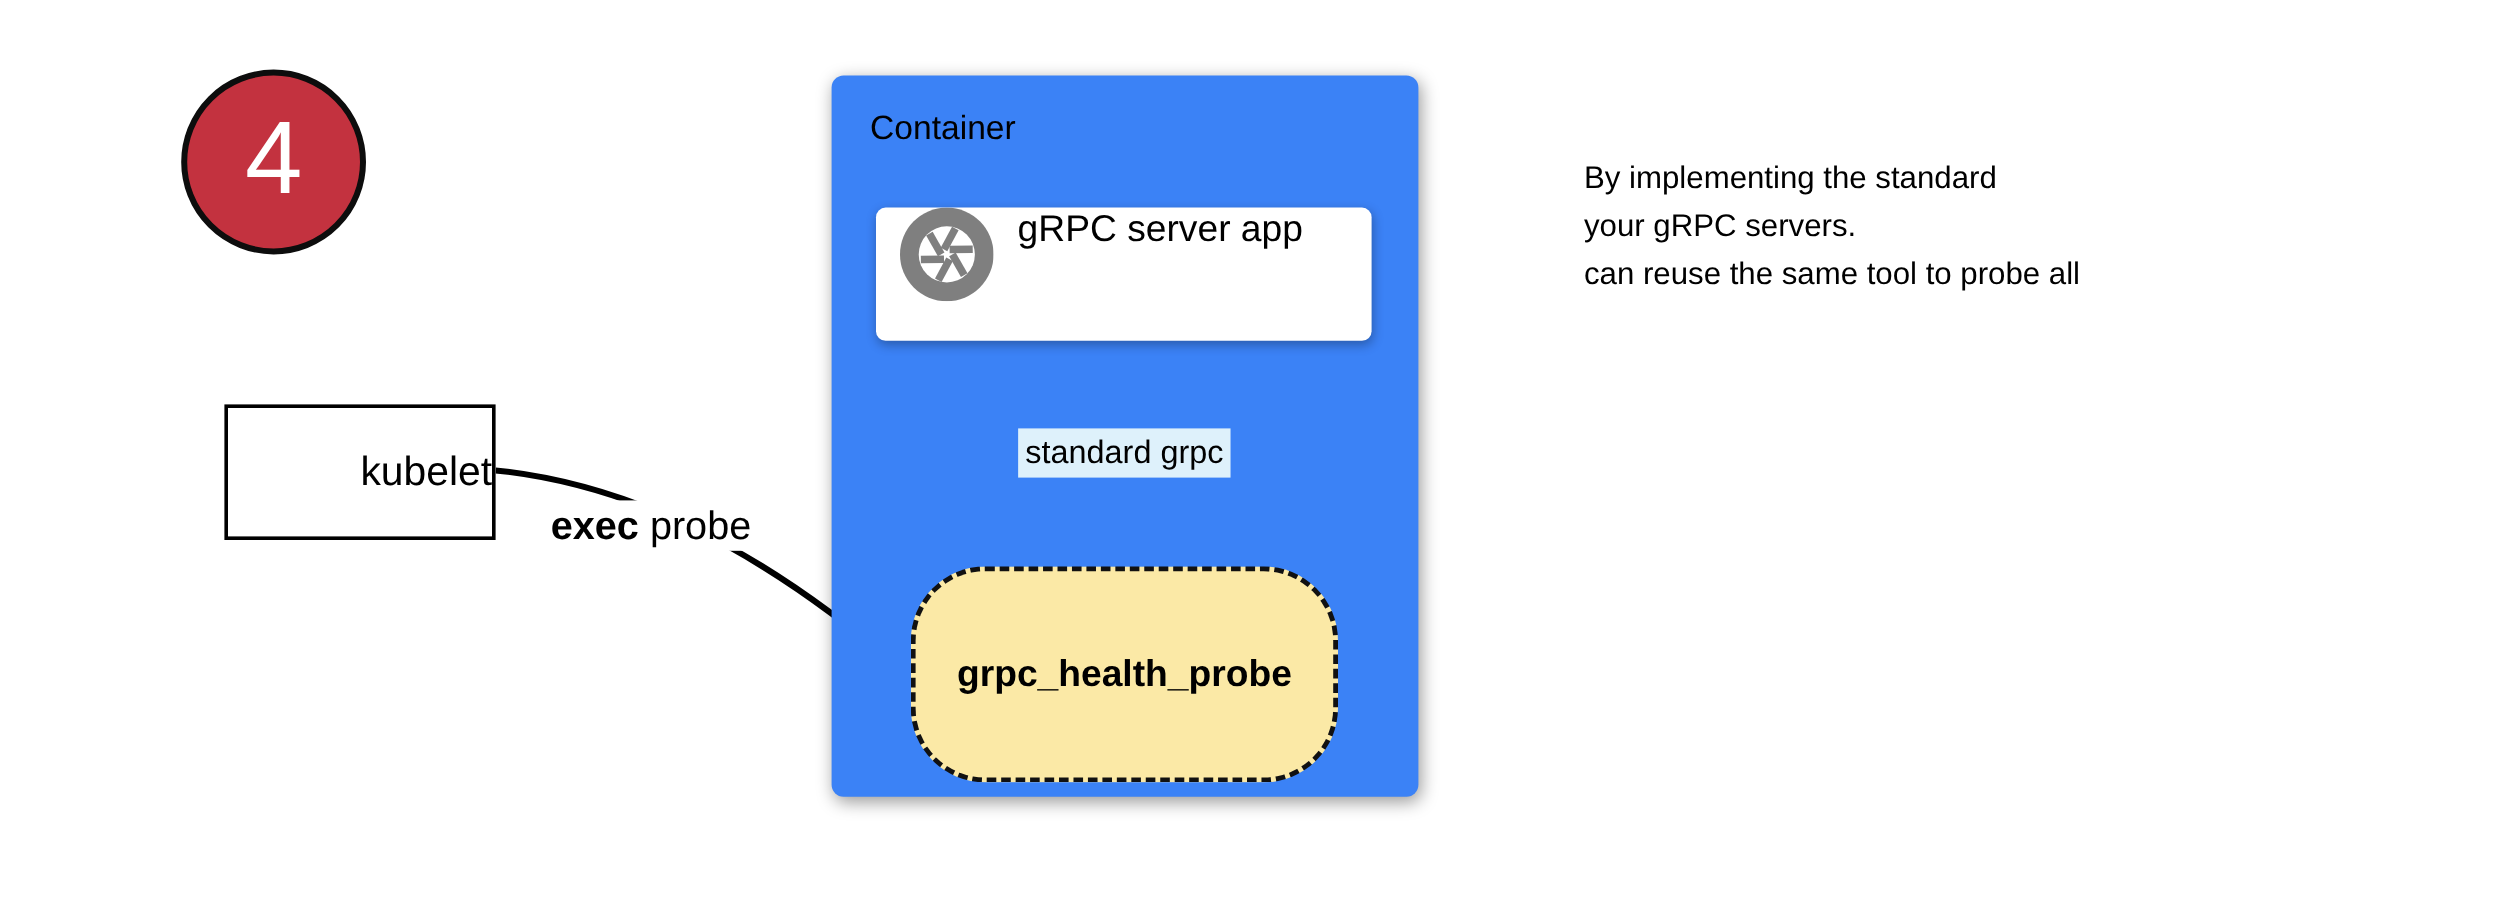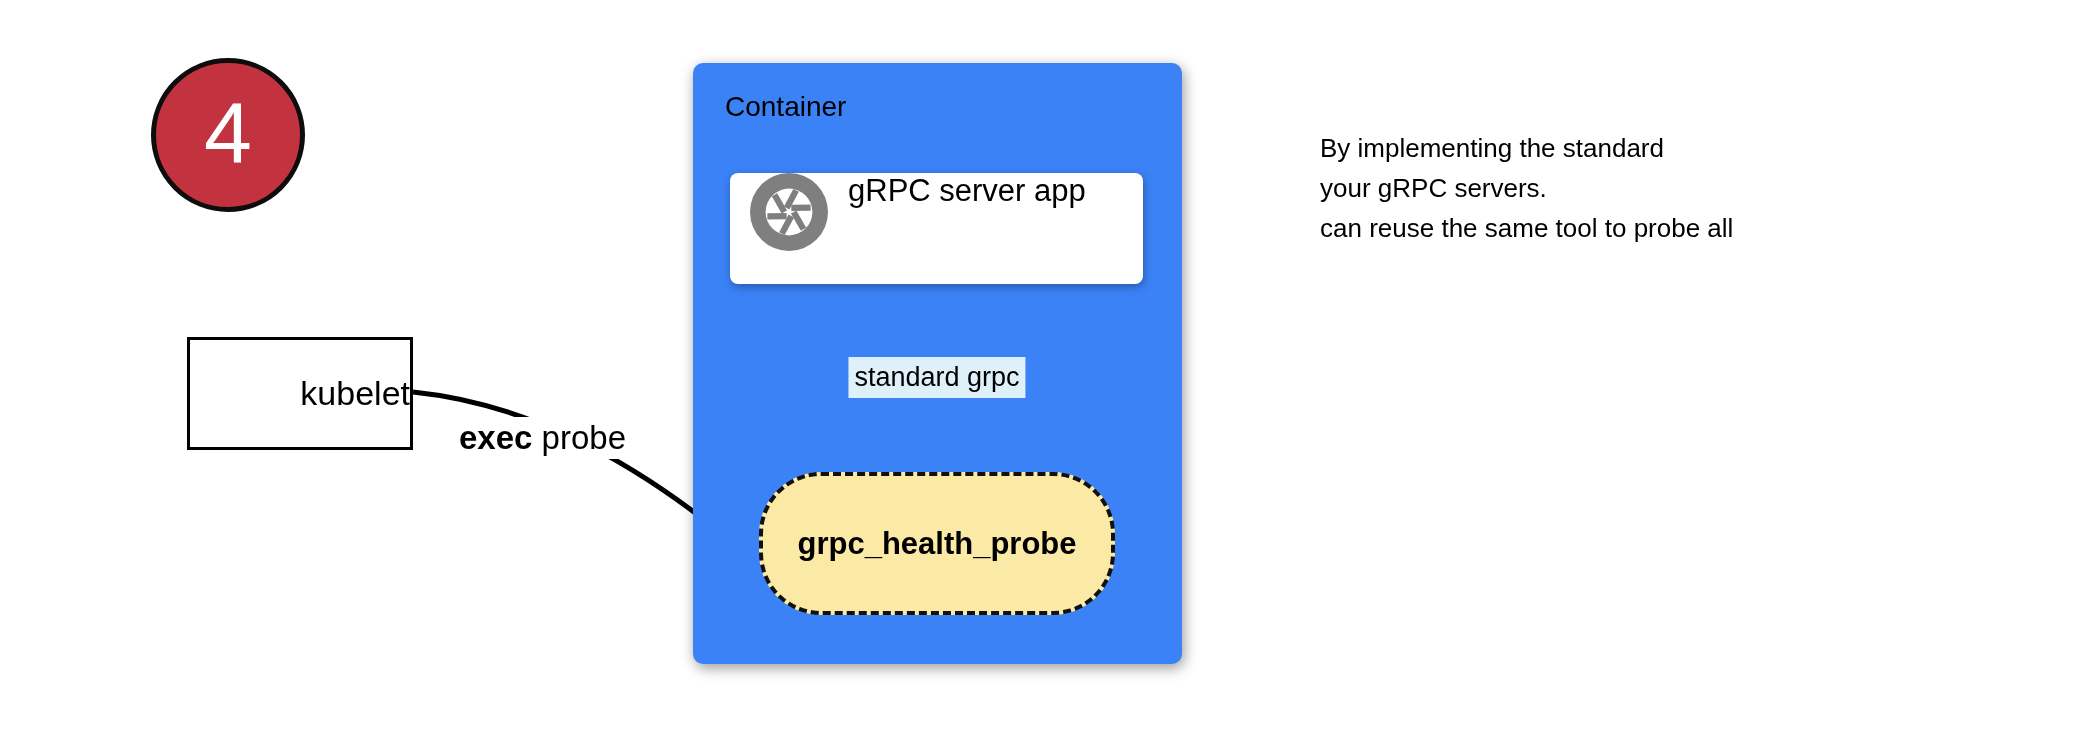--- a/index.html
+++ b/index.html
@@ -109,21 +109,21 @@
     text-align: left;
     font-size: 27px;
     line-height: 37px;
     padding: 2px 6px;
     white-space: nowrap;
   }
   
   .probe-pill {
     position: absolute;
     left: 66px; top: 409px;
-    width: 356px; height: 143px;
+    width: 356px; height: 180px;
     background: #fbe9a6;
     border: 4px dashed #111111;
     border-radius: 62px;
     box-sizing: border-box;
     display: flex;
     flex-direction: column;
     align-items: center;
     justify-content: center;
   }
   .probe-name { font-size: 31px; font-weight: bold; line-height: 38px; }

